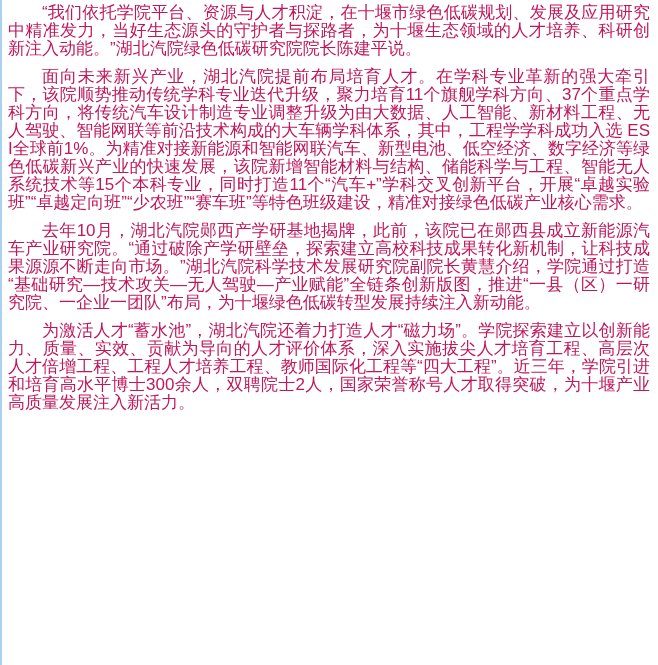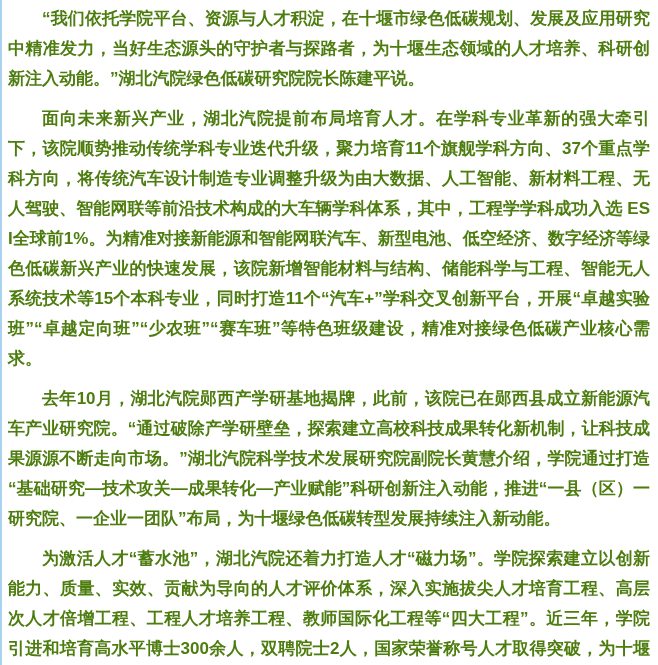--- a/index.html
+++ b/index.html
@@ -11,31 +11,30 @@
     box-sizing: border-box;
     width: 658px;
     min-height: 665px;
     background: #ffffff;
     border-left: 2px solid #aad2ee;
     padding: 4px 8px 0 6px;
     overflow: hidden;
   }
   .para {
     margin: 0 0 10px 0;
-    color: #4d7c0f;
+    color: #be185d;
     font-size: 17px;
-    line-height: 30px;
+    line-height: 18px;
     text-align: justify;
     text-indent: 2em;
     font-family: "Liberation Sans", "DejaVu Sans", sans-serif;
     word-break: break-all;
-    font-weight: bold;
   }
 </style>
 </head>
 <body>
 
 <div class="page">
   <p class="para">“我们依托学院平台、资源与人才积淀，在十堰市绿色低碳规划、发展及应用研究中精准发力，当好生态源头的守护者与探路者，为十堰生态领域的人才培养、科研创新注入动能。”湖北汽院绿色低碳研究院院长陈建平说。</p>
   <p class="para">面向未来新兴产业，湖北汽院提前布局培育人才。在学科专业革新的强大牵引下，该院顺势推动传统学科专业迭代升级，聚力培育11个旗舰学科方向、37个重点学科方向，将传统汽车设计制造专业调整升级为由大数据、人工智能、新材料工程、无人驾驶、智能网联等前沿技术构成的大车辆学科体系，其中，工程学学科成功入选 ESI全球前1%。为精准对接新能源和智能网联汽车、新型电池、低空经济、数字经济等绿色低碳新兴产业的快速发展，该院新增智能材料与结构、储能科学与工程、智能无人系统技术等15个本科专业，同时打造11个“汽车+”学科交叉创新平台，开展“卓越实验班”“卓越定向班”“少农班”“赛车班”等特色班级建设，精准对接绿色低碳产业核心需求。</p>
-  <p class="para">去年10月，湖北汽院郧西产学研基地揭牌，此前，该院已在郧西县成立新能源汽车产业研究院。“通过破除产学研壁垒，探索建立高校科技成果转化新机制，让科技成果源源不断走向市场。”湖北汽院科学技术发展研究院副院长黄慧介绍，学院通过打造“基础研究—技术攻关—成果转化—产业赋能”科研创新注入动能，推进“一县（区）一研究院、一企业一团队”布局，为十堰绿色低碳转型发展持续注入新动能。</p>
+  <p class="para">去年10月，湖北汽院郧西产学研基地揭牌，此前，该院已在郧西县成立新能源汽车产业研究院。“通过破除产学研壁垒，探索建立高校科技成果转化新机制，让科技成果源源不断走向市场。”湖北汽院科学技术发展研究院副院长黄慧介绍，学院通过打造“基础研究—技术攻关—无人驾驶—产业赋能”全链条创新版图，推进“一县（区）一研究院、一企业一团队”布局，为十堰绿色低碳转型发展持续注入新动能。</p>
   <p class="para">为激活人才“蓄水池”，湖北汽院还着力打造人才“磁力场”。学院探索建立以创新能力、质量、实效、贡献为导向的人才评价体系，深入实施拔尖人才培育工程、高层次人才倍增工程、工程人才培养工程、教师国际化工程等“四大工程”。近三年，学院引进和培育高水平博士300余人，双聘院士2人，国家荣誉称号人才取得突破，为十堰产业高质量发展注入新活力。</p>
 </div>
 
 </body></html>

